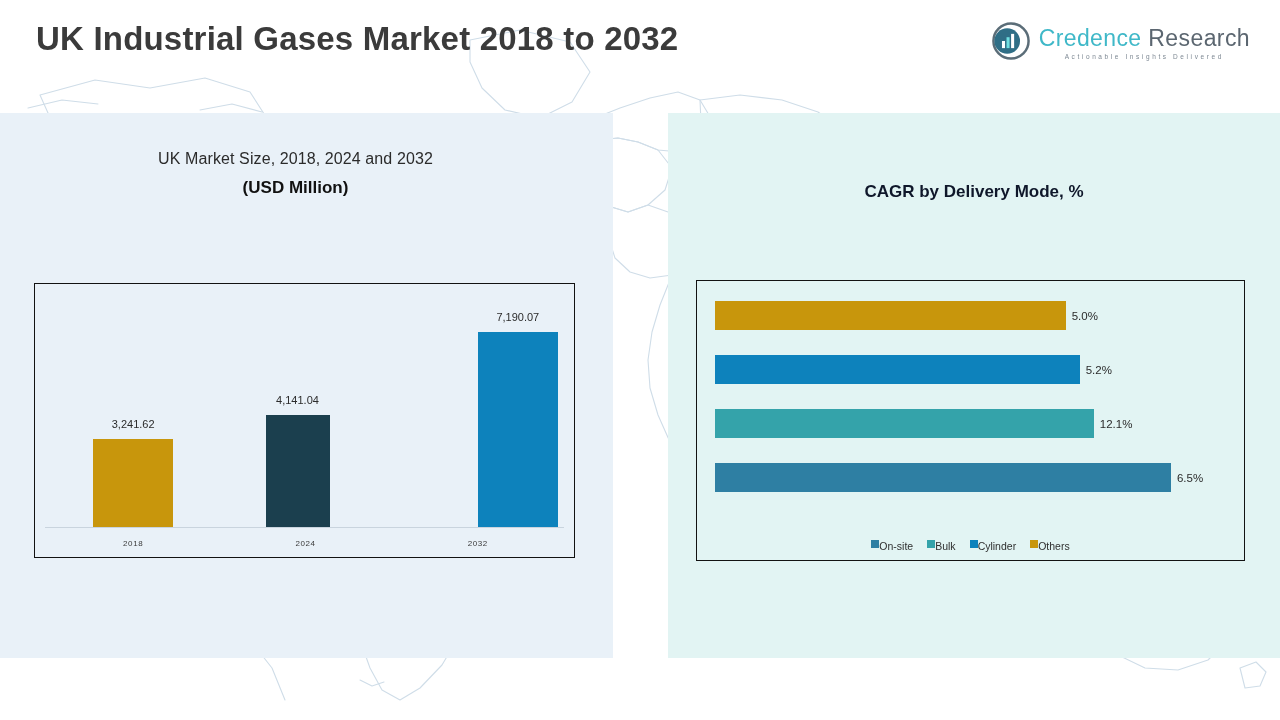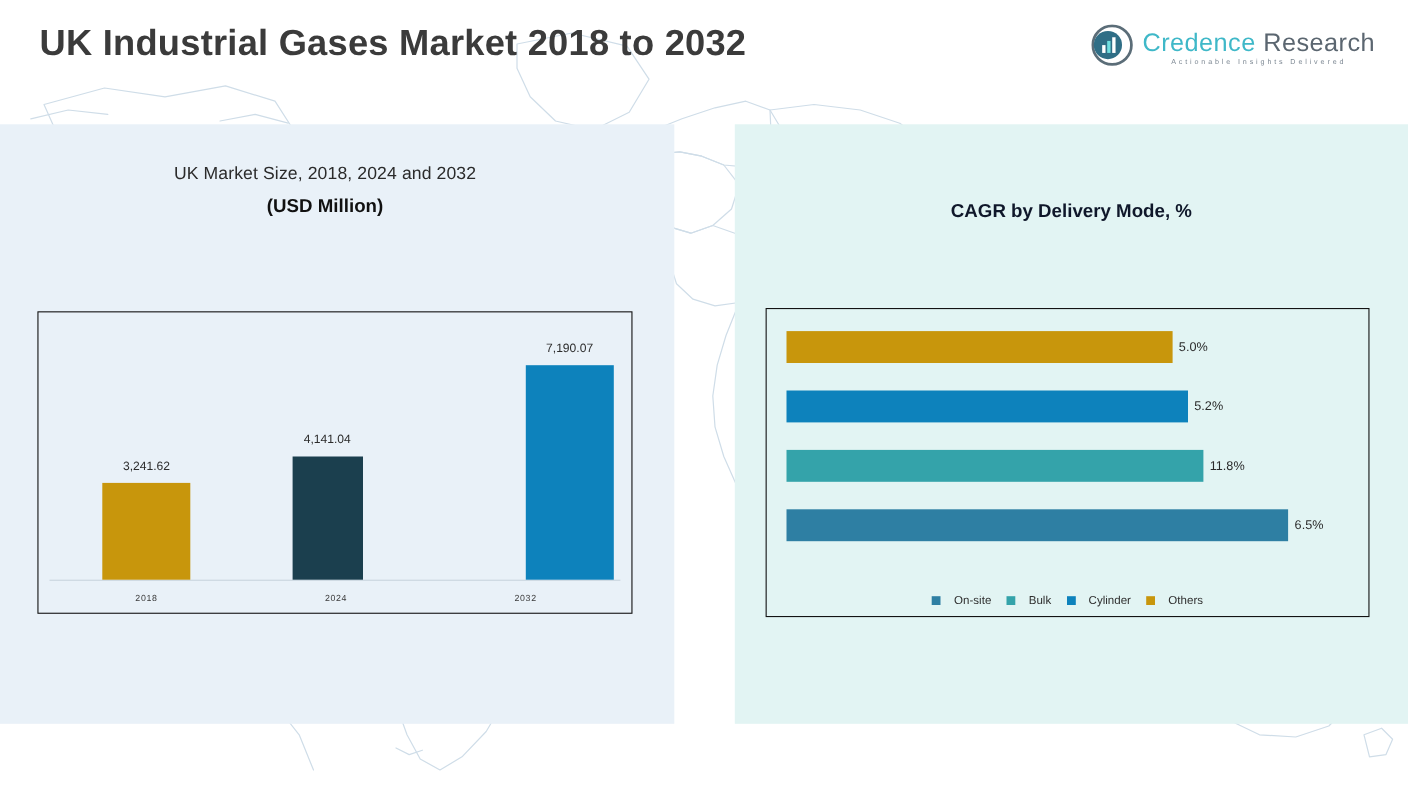--- a/index.html
+++ b/index.html
@@ -72,21 +72,21 @@
     position:absolute;left:696px;top:280px;width:549px;height:281px;
     border:1.6px solid #121212;box-sizing:border-box;z-index:4;
   }
   .rbar-row{position:absolute;left:18px;height:29px;display:flex;align-items:center;}
   .rbar{height:29px;}
   .rbar-val{font-size:11.5px;color:#2b2b2b;margin-left:6px;white-space:nowrap;}
   #right-legend{
     position:absolute;left:0;right:0;bottom:8px;
     display:flex;justify-content:center;align-items:center;gap:14px;
   }
-  .legend-item{display:flex;align-items:center;gap:12px;}
+  .legend-item{display:flex;align-items:flex-start;gap:0;}
   .legend-swatch{width:8px;height:8px;flex:0 0 auto;}
   .legend-label{font-size:10.5px;color:#2f2f2f;white-space:nowrap;}
 </style>
 </head>
 <body>
 
 <div id="stage">
 
   <svg id="worldmap" viewBox="0 0 1280 720" preserveAspectRatio="none" aria-hidden="true">
     <g fill="none" stroke="#cfdde8" stroke-width="1.1" stroke-linejoin="round" stroke-linecap="round">
@@ -204,21 +204,21 @@
         <div class="rbar-row" style="top: 20px;">
           <div class="rbar" style="width: 350.704px; background: rgb(200, 150, 12);"></div>
           <div class="rbar-val">5.0%</div>
         </div>
         <div class="rbar-row" style="top: 74px;">
           <div class="rbar" style="width: 364.732px; background: rgb(13, 130, 188);"></div>
           <div class="rbar-val">5.2%</div>
         </div>
         <div class="rbar-row" style="top: 128px;">
           <div class="rbar" style="width: 378.761px; background: rgb(52, 163, 170);"></div>
-          <div class="rbar-val">11.8%</div>
+          <div class="rbar-val">12.1%</div>
         </div>
         <div class="rbar-row" style="top: 182px;">
           <div class="rbar" style="width: 455.915px; background: rgb(46, 127, 163);"></div>
           <div class="rbar-val">6.5%</div>
         </div>
       </div>
     <div id="right-legend">
         <div class="legend-item">
           <span class="legend-swatch" style="background: rgb(46, 127, 163);"></span>
           <span class="legend-label">On-site</span>

